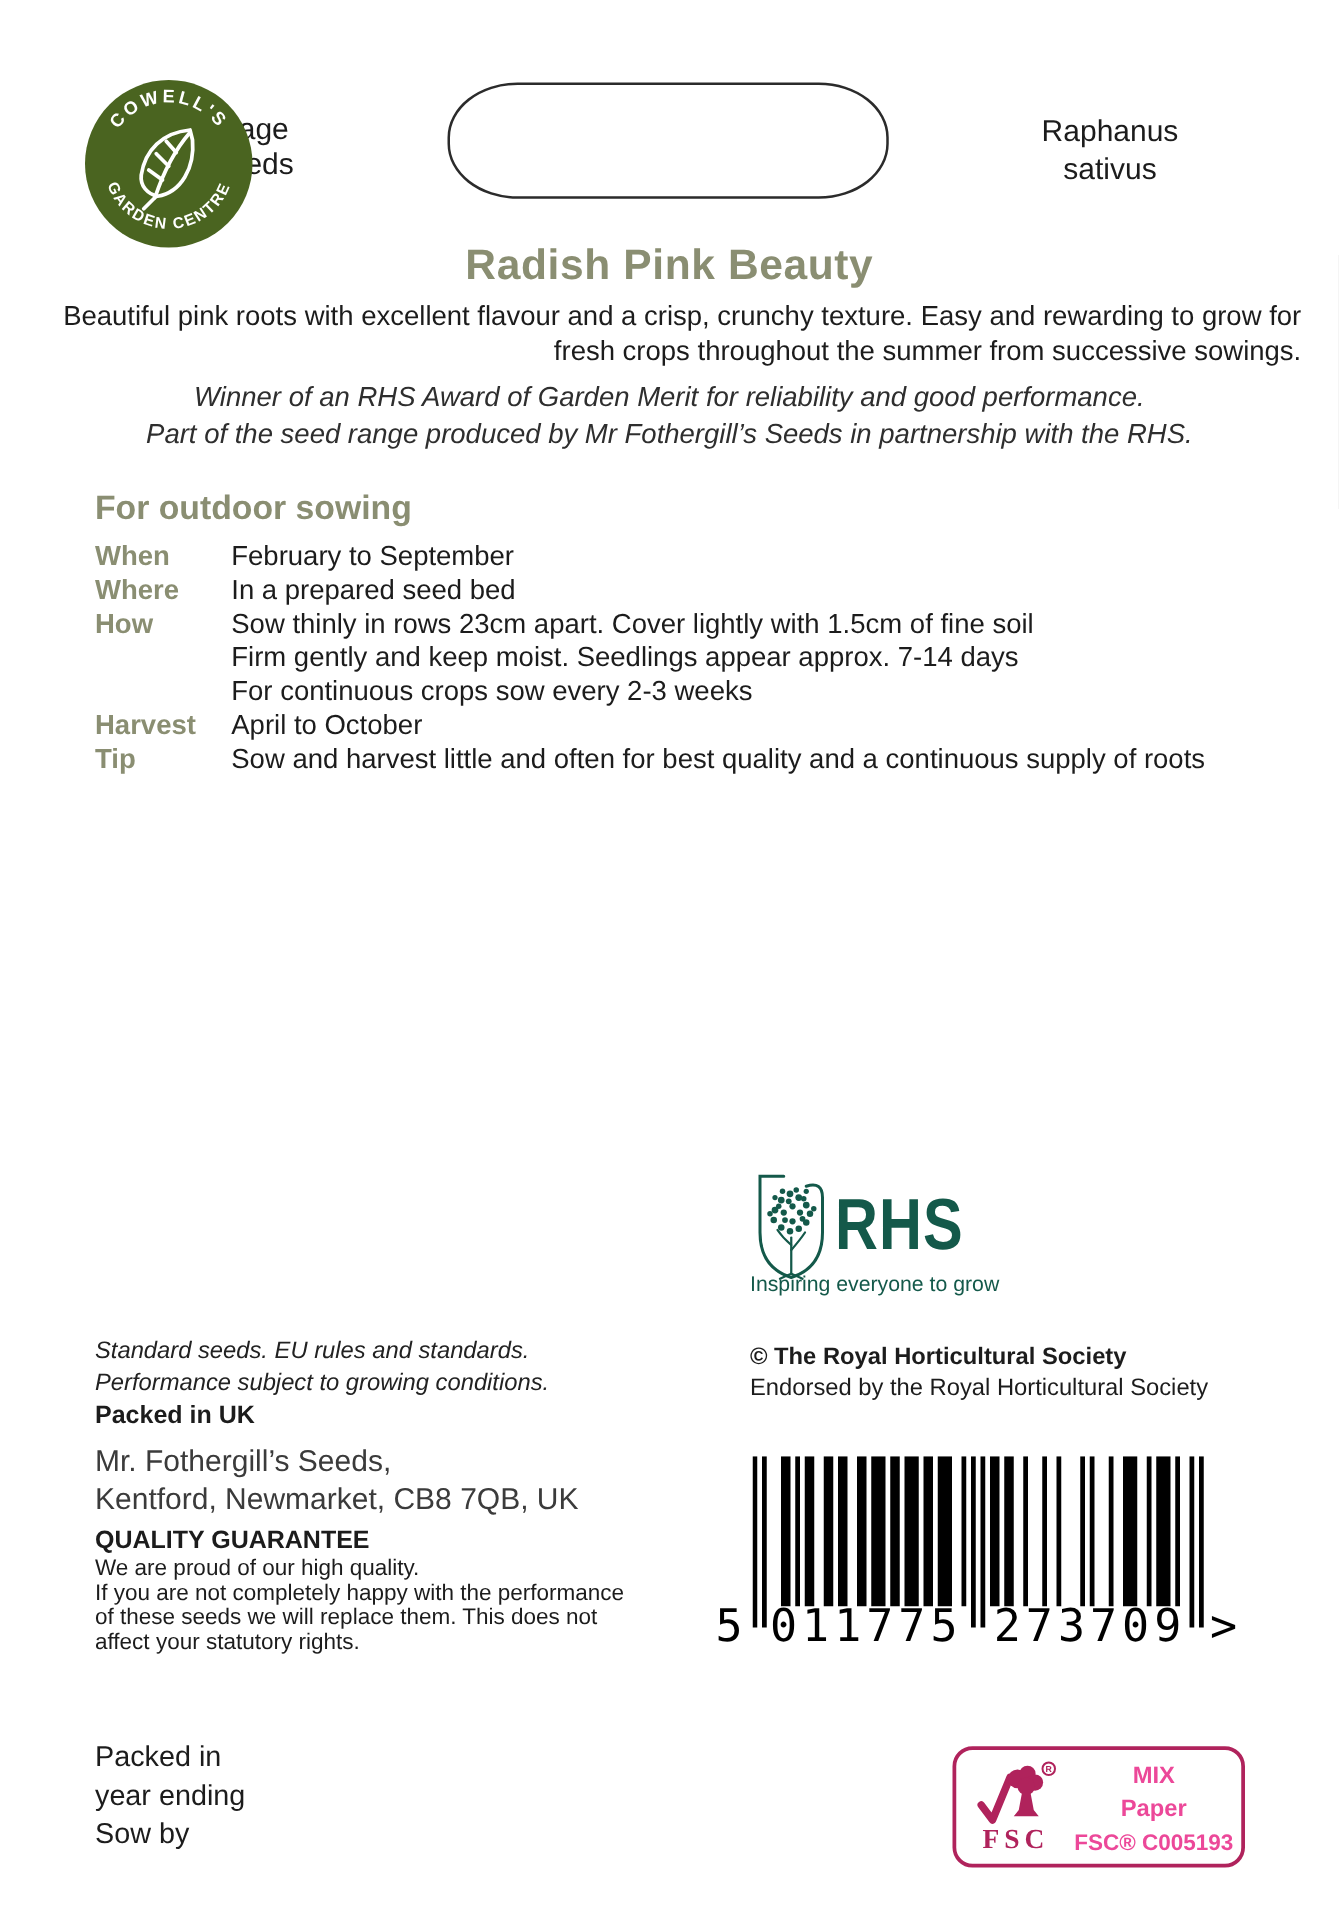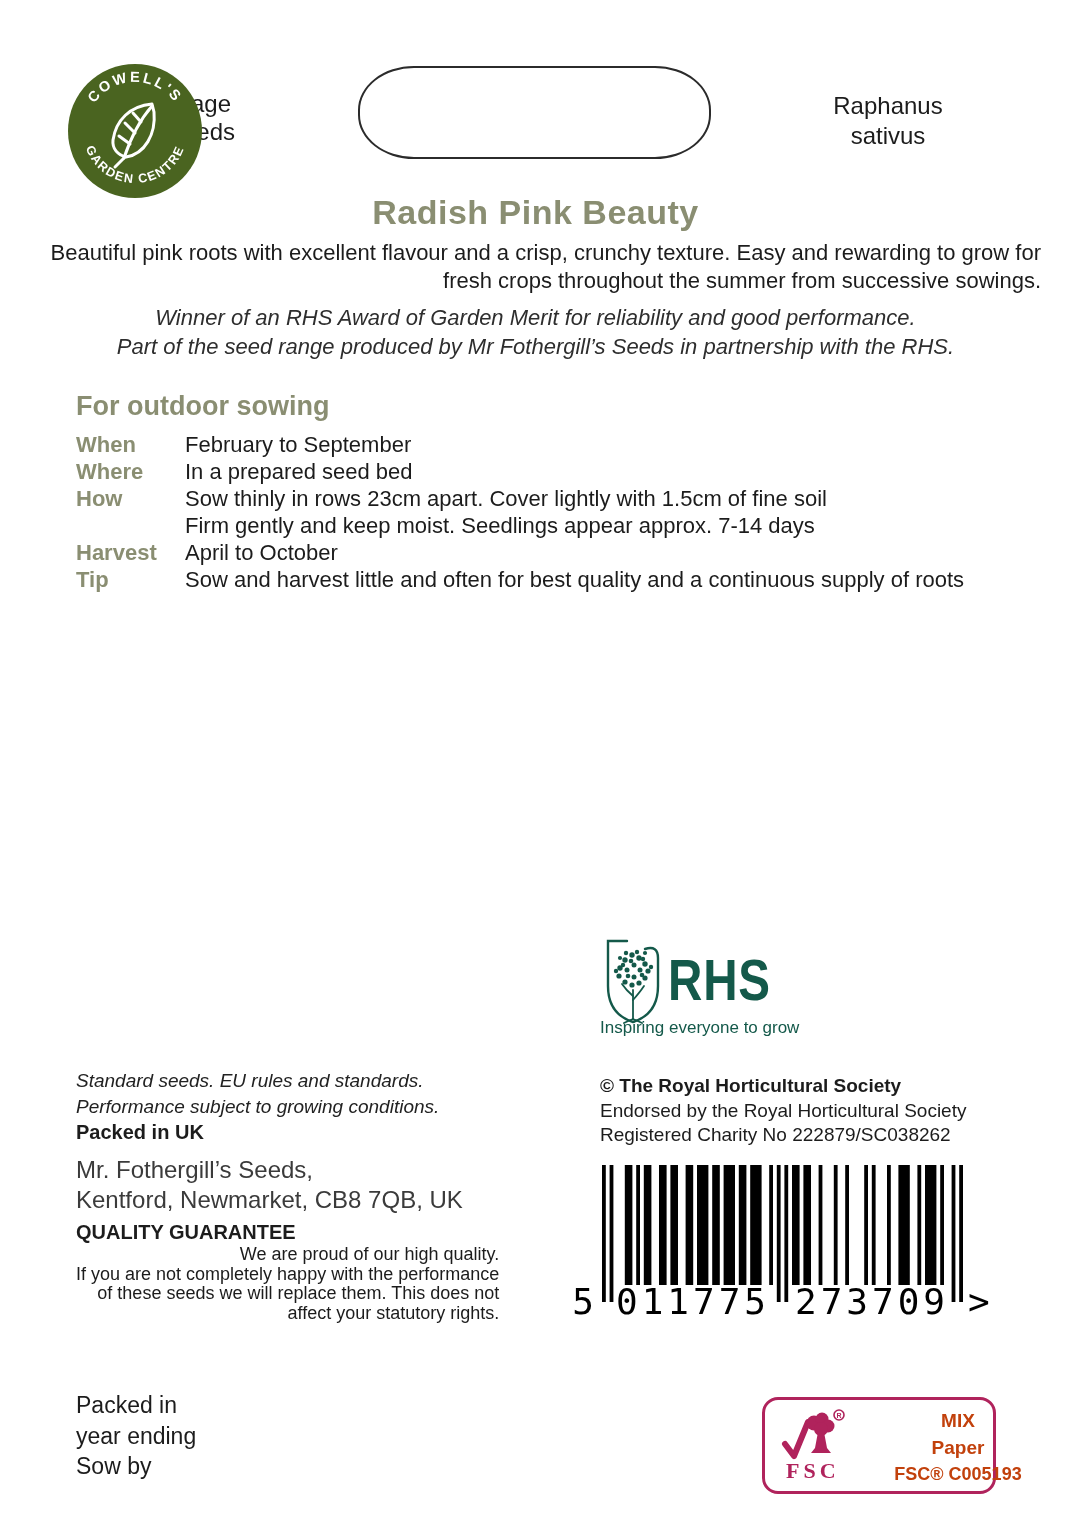--- a/index.html
+++ b/index.html
@@ -23,35 +23,35 @@
   .svalue div{white-space:nowrap;}
   
   #rhs-shield{left:598px;top:938px;}
   #rhs-wordmark{left:668px;top:946px;font-size:58px;font-weight:bold;color:#14594A;transform:scaleX(.82);transform-origin:left top;letter-spacing:1px;}
   #rhs-tagline{left:600px;top:1018px;font-size:17px;color:#14594A;}
   
   #standard-seeds{left:76px;top:1068px;font-size:19px;font-style:italic;line-height:26px;color:#222;}
   #packed-in-uk{left:76px;top:1121px;font-size:20px;font-weight:bold;}
   #address{left:76px;top:1155px;font-size:24px;line-height:30px;color:#3b3b3b;}
   #quality-heading{left:76px;top:1221px;font-size:20px;font-weight:bold;}
-  #quality-lines{left:76px;top:1245px;font-size:18px;line-height:19.5px;text-align:right;}
+  #quality-lines{left:76px;top:1245px;font-size:18px;line-height:19.5px;}
   
   #rhs-legal{left:600px;top:1074px;font-size:19px;line-height:24.5px;}
   #rhs-legal .bold{font-weight:bold;}
   
   #barcode{left:556px;top:1165px;width:470px;height:160px;}
   #barcode svg{position:absolute;left:46px;top:0;}
   #barcode rect{fill:#000;}
   .bc-digit{position:absolute;top:116px;font-family:"DejaVu Sans Mono",monospace;font-size:36px;color:#000;}
   .bc-group{width:160px;text-align:center;letter-spacing:4px;}
   
   #footer-dates{left:76px;top:1390px;font-size:23px;line-height:30.5px;}
   #fsc-box{left:762px;top:1397px;width:228px;height:91px;border:3px solid #B0235C;border-radius:16px;background:#fff;}
   #fsc-icon{position:absolute;left:13px;top:6px;}
-  #fsc-text{position:absolute;left:92px;top:7px;width:132px;text-align:center;color:#c2410c;font-weight:bold;font-size:19px;line-height:27px;margin-left:35px;}
+  #fsc-text{position:absolute;left:92px;top:7px;width:132px;text-align:center;color:#ec4899;font-weight:bold;font-size:19px;line-height:27px;}
   #fsc-text .fsc-code{font-size:18px;white-space:nowrap;}
 </style>
 </head>
 <body>
 
 <div id="page">
 
   <div class="abs" id="brand-fragment">
     <div>rage</div>
     <div>eeds</div>
@@ -107,20 +107,21 @@
         <div class="slabel">Where</div>
         <div class="svalue">
           <div>In a prepared seed bed</div>
         </div>
       </div>
       <div class="srow">
         <div class="slabel">How</div>
         <div class="svalue">
           <div>Sow thinly in rows 23cm apart. Cover lightly with 1.5cm of fine soil</div>
           <div>Firm gently and keep moist. Seedlings appear approx. 7-14 days</div>
+          <div>For continuous crops sow every 2-3 weeks</div>
         </div>
       </div>
       <div class="srow">
         <div class="slabel">Harvest</div>
         <div class="svalue">
           <div>April to October</div>
         </div>
       </div>
       <div class="srow">
         <div class="slabel">Tip</div>
@@ -188,21 +189,20 @@
   <div class="abs" id="quality-lines">
       <div>We are proud of our high quality.</div>
       <div>If you are not completely happy with the performance</div>
       <div>of these seeds we will replace them. This does not</div>
       <div>affect your statutory rights.</div>
     </div>
 
   <div class="abs" id="rhs-legal">
     <div class="bold">© The Royal Horticultural Society</div>
     <div>Endorsed by the Royal Horticultural Society</div>
-    <div>Registered Charity No 222879/SC038262</div>
   </div>
 
   <div class="abs" id="barcode">
     <svg id="barcode-svg" width="362" height="138">
         <rect x="0.00" y="0" width="3.80" height="137"></rect>
         <rect x="7.60" y="0" width="3.80" height="137"></rect>
         <rect x="22.80" y="0" width="7.60" height="120"></rect>
         <rect x="34.20" y="0" width="3.80" height="120"></rect>
         <rect x="41.80" y="0" width="7.60" height="120"></rect>
         <rect x="57.00" y="0" width="7.60" height="120"></rect>

